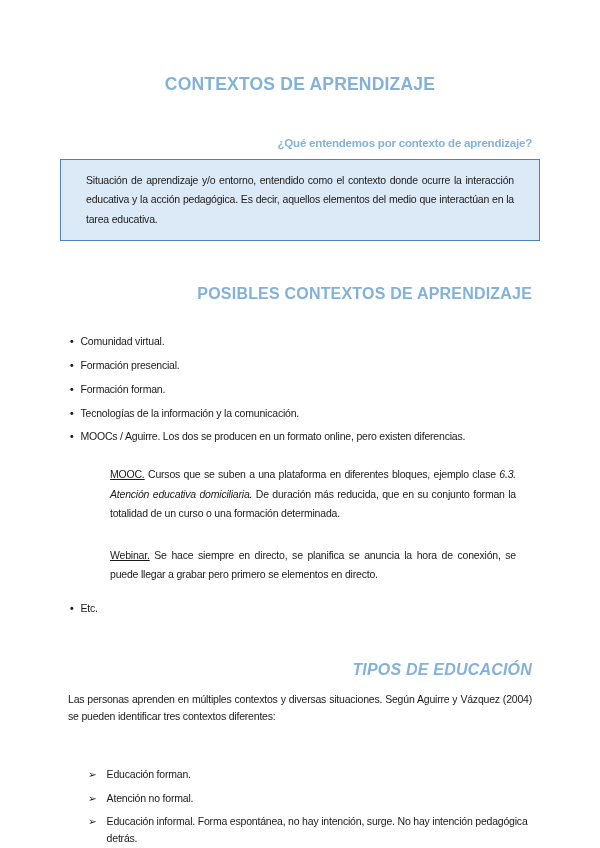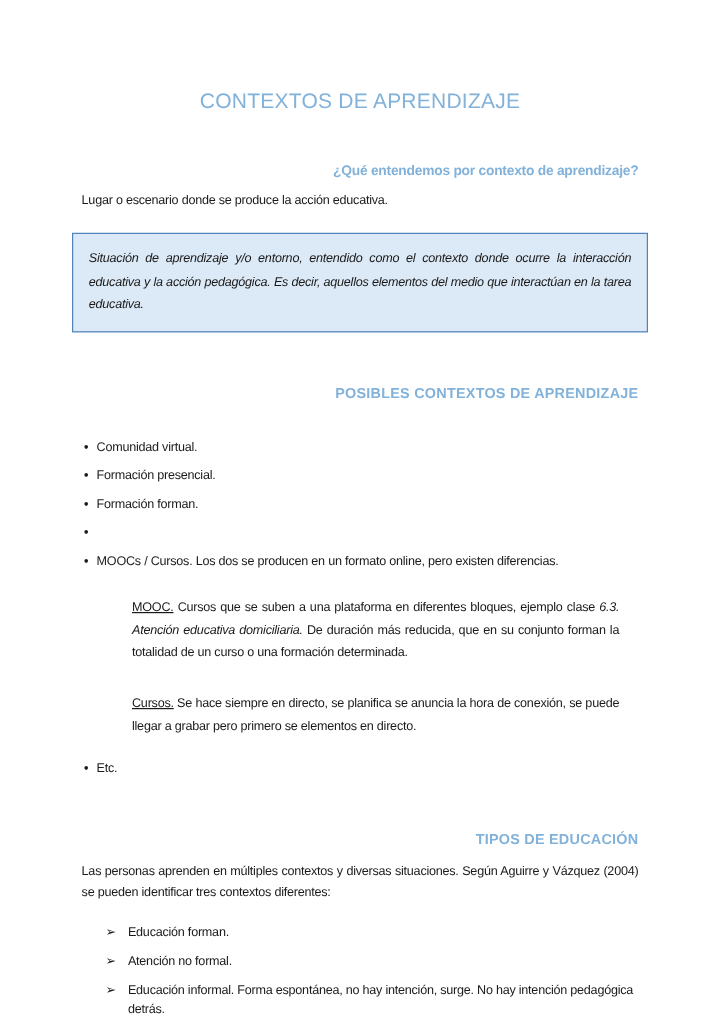--- a/index.html
+++ b/index.html
@@ -13,46 +13,45 @@
     padding: 62px 60px 0 60px;
     font-family: "Liberation Sans", "DejaVu Sans", sans-serif;
     font-size: 10.5px;
     color: #1a1a1a;
     letter-spacing: -0.2px;
     overflow: hidden;
   }
   .title {
     text-align: center;
     font-size: 17.5px;
-    font-weight: normal;
+    font-weight: bold;
     color: #82b2da;
     letter-spacing: 0.2px;
     margin: 12px 0 42px 0;
   }
   .h-blue {
     color: #82b2da;
     font-weight: bold;
     margin: 0 8px 10px 8px;
     text-align: right;
   }
   .h-sub { font-size: 11.5px; }
-  .h-sec { font-size: 12px; letter-spacing: 0.2px; margin-top: 44px; }
+  .h-sec { font-size: 16px; letter-spacing: 0.2px; margin-top: 44px; }
   .para {
     margin: 0 8px 18px 8px;
     line-height: 1.65;
   }
   .justify { text-align: justify; }
   .box {
     border: 1.6px solid #4f81bd;
     background: #dce9f6;
-    padding: 11px 13px;
+    padding: 11px 25px;
     line-height: 1.85;
     text-align: justify;
     margin: 0 0 30px 0;
-    font-style: italic;
   }
   .sec-gap { margin-bottom: 30px; }
   ul.blist {
     list-style: none;
     margin: 0 8px 0 8px;
     padding: 0 0 0 2px;
   }
   ul.blist li {
     display: flex;
     margin-bottom: 7px;
@@ -87,66 +86,66 @@
 </style>
 </head>
 <body>
 
 <div class="page">
 
   <div class="title">CONTEXTOS DE APRENDIZAJE</div>
 
   <div class="h-blue h-sub">¿Qué entendemos por contexto de aprendizaje?</div>
 
-  <div class="para">Lugar o escenario donde se produce la acción educativa.</div>
 
   <div class="box">Situación de aprendizaje y/o entorno, entendido como el contexto donde ocurre la interacción educativa y la acción pedagógica. Es decir, aquellos elementos del medio que interactúan en la tarea educativa.</div>
 
   <div class="h-blue h-sec sec-gap">POSIBLES CONTEXTOS DE APRENDIZAJE</div>
 
   <ul class="blist">
     <li>
       <span class="glyph">•</span>
       <span><b>Comunidad virtual.</b><span></span></span>
     </li>
     <li>
       <span class="glyph">•</span>
       <span><b>Formación presencial.</b><span></span></span>
     </li>
     <li>
       <span class="glyph">•</span>
       <span><b>Formación forman.</b><span></span></span>
     </li>
     <li>
       <span class="glyph">•</span>
+      <span><b>Tecnologías de la información y la comunicación.</b><span></span></span>
     </li>
     <li>
       <span class="glyph">•</span>
-      <span><b>MOOCs / Cursos.</b><span> Los dos se producen en un formato online, pero existen diferencias.</span></span>
+      <span><b>MOOCs / Aguirre.</b><span> Los dos se producen en un formato online, pero existen diferencias.</span></span>
     </li>
   </ul>
 
   <div class="sub-para">
     <span class="u">MOOC.</span><span> Cursos que se suben a una plataforma en diferentes bloques, ejemplo clase </span><i>6.3. Atención educativa domiciliaria.</i><span>  De duración más reducida, que en su conjunto forman la totalidad de un curso o una formación determinada.</span>
   </div>
 
   <div class="sub-para webinar">
-    <span class="u">Cursos.</span><span> Se hace siempre en directo, se planifica se anuncia la hora de conexión, se puede llegar a grabar pero primero se elementos en directo.</span>
+    <span class="u">Webinar.</span><span> Se hace siempre en directo, se planifica se anuncia la hora de conexión, se puede llegar a grabar pero primero se elementos en directo.</span>
   </div>
 
   <ul class="blist etc-item">
     <li>
       <span class="glyph">•</span>
       <span><b>Etc.</b><span></span></span>
     </li>
   </ul>
 
-  <div class="h-blue h-sec" style="margin-bottom:12px;">TIPOS DE EDUCACIÓN</div>
+  <div class="h-blue h-sec" style="margin-bottom:12px;font-style:italic;">TIPOS DE EDUCACIÓN</div>
 
-  <div class="para justify" style="margin-bottom:16px;">Las personas aprenden en múltiples contextos y diversas situaciones. Según Aguirre y Vázquez (2004) se pueden identificar tres contextos diferentes:</div>
+  <div class="para justify" style="margin-bottom:40px;">Las personas aprenden en múltiples contextos y diversas situaciones. Según Aguirre y Vázquez (2004) se pueden identificar tres contextos diferentes:</div>
 
   <ul class="alist">
     <li>
       <span class="glyph">➢</span>
       <span><b>Educación forman.</b><span></span></span>
     </li>
     <li>
       <span class="glyph">➢</span>
       <span><b>Atención no formal.</b><span></span></span>
     </li>

